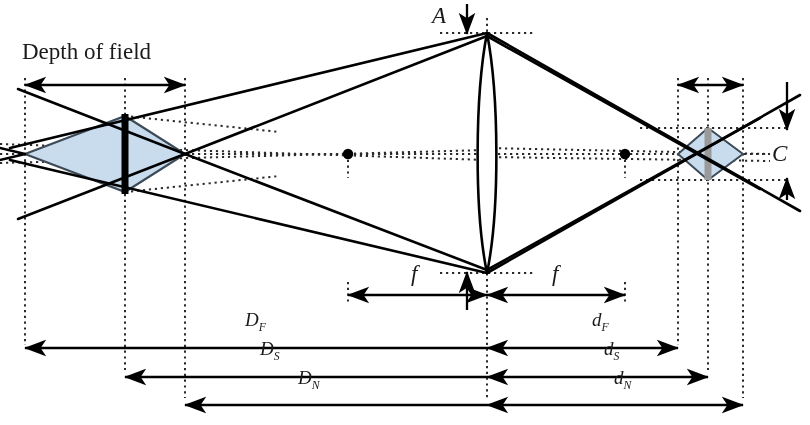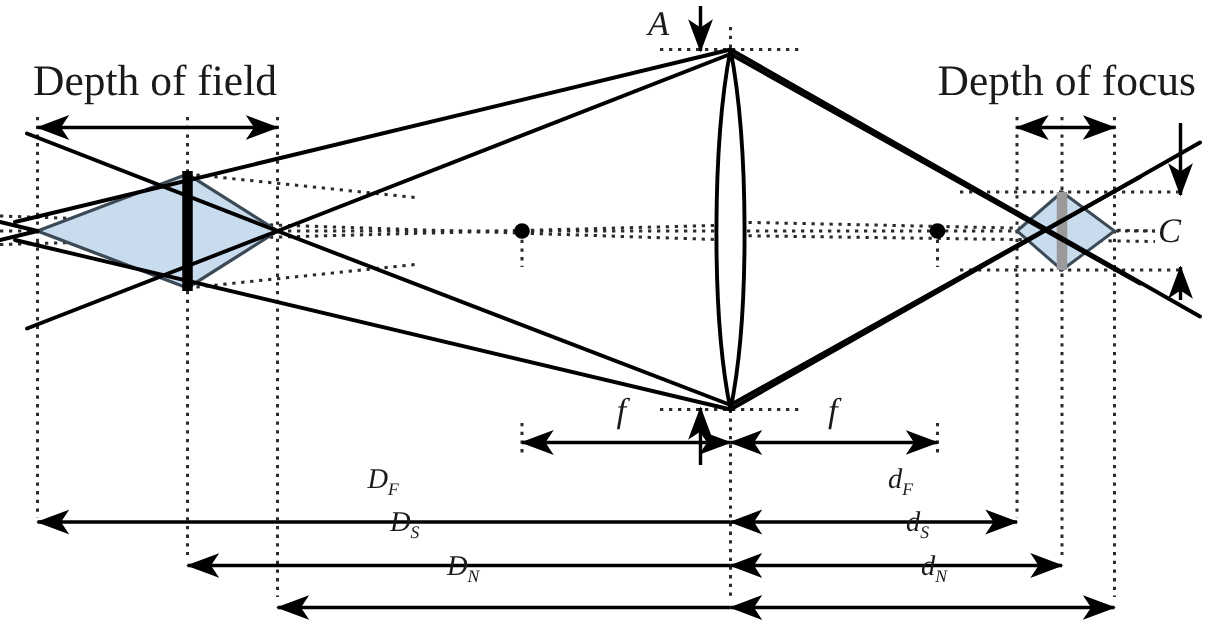--- a/index.html
+++ b/index.html
@@ -26,21 +26,21 @@
     display: block;
   }
   .lbl {
     position: absolute;
     white-space: nowrap;
     color: #1a1a1a;
     line-height: 1;
     pointer-events: none;
   }
   .lbl-heading {
-    font-size: 29px;
+    font-size: 23px;
     font-family: "Liberation Serif", serif;
   }
   .lbl-math {
     font-size: 23px;
     font-style: italic;
     font-family: "Liberation Serif", serif;
   }
   .lbl-math-sub {
     font-size: 19px;
     font-style: italic;
@@ -171,21 +171,20 @@
     </g>
 
     <g stroke="#000000" stroke-width="2.3" fill="none">
       <line x1="487" y1="405" x2="185" y2="405" marker-end="url(#arrowEnd)"></line>
       <line x1="487" y1="405" x2="743" y2="405" marker-start="url(#arrowStart)" marker-end="url(#arrowEnd)"></line>
     </g>
   </svg>
 
   <div class="lbl lbl-heading" style="left:22px; top:40px;">Depth of field</div>
 
-  <div class="lbl lbl-heading" style="left:625px; top:40px;">Depth of focus</div>
 
   <div class="lbl lbl-math" style="left:432px; top:4px;">A</div>
 
   <div class="lbl lbl-math" style="left:772px; top:142px;">C</div>
 
   <div class="lbl lbl-math" style="left:411px; top:262px;">f</div>
 
   <div class="lbl lbl-math" style="left:552px; top:262px;">f</div>
 
   <div class="lbl lbl-math-sub" style="left:245px; top:310px;"><span>D</span><sub>F</sub></div>

